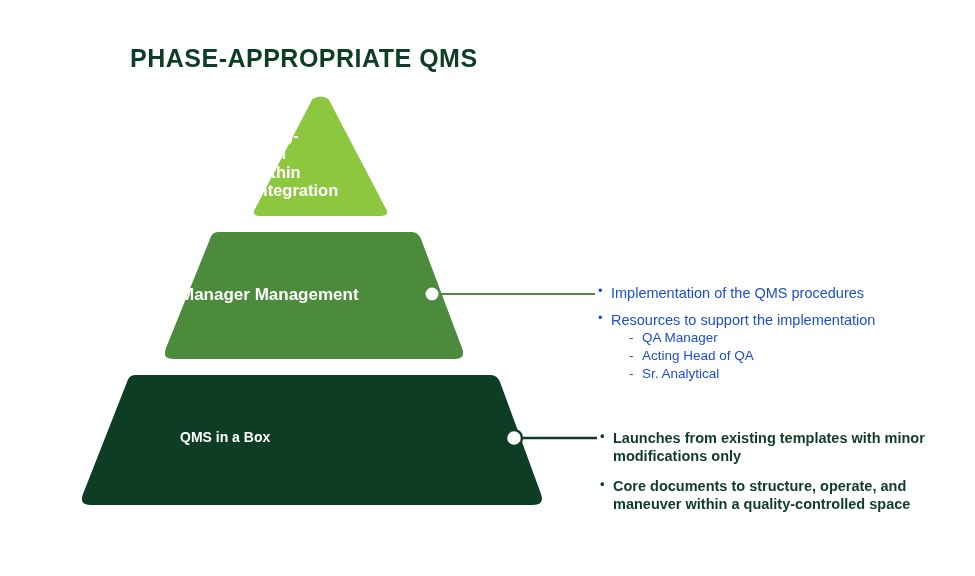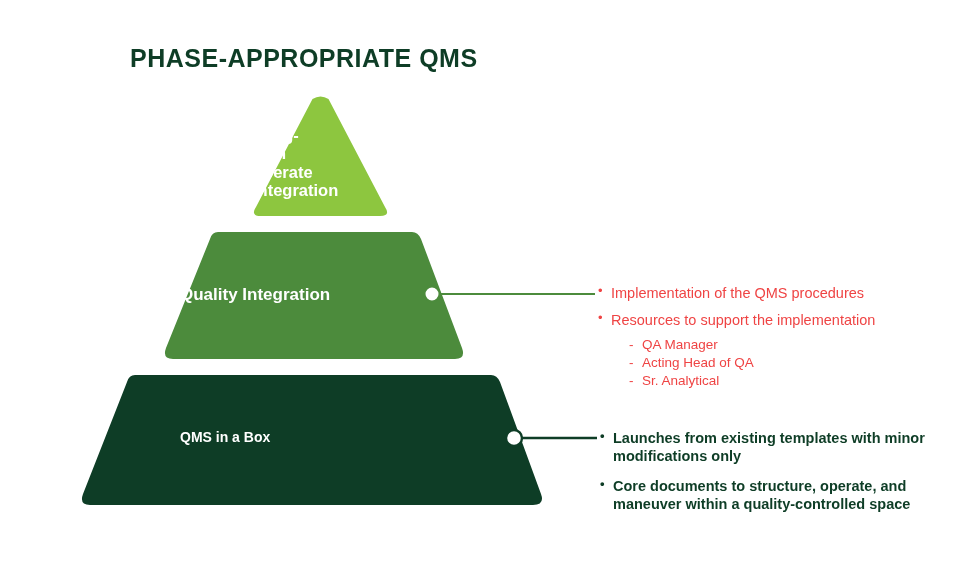--- a/index.html
+++ b/index.html
@@ -84,41 +84,41 @@
     line-height: 1.25;
   }
   .callout li.bullet::before {
     content: "\2022";
     position: absolute;
     left: 0;
     top: -1px;
     font-size: 13px;
   }
   .callout ul.sub {
-    margin: 7px 0 0 18px;
+    margin: 0 0 0 18px;
     padding: 0;
   }
   .callout ul.sub li {
     position: relative;
     padding-left: 13px;
     font-size: 13.5px;
     line-height: 1.33;
     margin-bottom: 0px;
   }
   .callout ul.sub li::before {
     content: "-";
     position: absolute;
     left: 0;
     top: 0;
   }
   #callout-mid {
     left: 598px;
     top: 284px;
     width: 340px;
-    color: #ef4444;
+    color: #1d4ed8;
   }
   #callout-mid li.bullet { margin-bottom: 9px; }
   #callout-bottom {
     left: 600px;
     top: 429px;
     width: 330px;
     color: #0E3D26;
     font-weight: 600;
   }
   #callout-bottom li.bullet { margin-bottom: 12px; }
@@ -163,25 +163,25 @@
     <line x1="432" y1="294" x2="595" y2="294" stroke="#4C8B3C" stroke-width="2"></line>
     <circle cx="432" cy="294" r="7.5" fill="#FFFFFF" stroke="#4C8B3C" stroke-width="2"></circle>
 
     <line x1="514" y1="438" x2="597" y2="438" stroke="#0E3D26" stroke-width="2.4"></line>
     <circle cx="514" cy="438" r="8" fill="#FFFFFF" stroke="#0E3D26" stroke-width="2.4"></circle>
   </svg>
 
   <div class="tier-label" id="label-top">
     <div>Long-</div>
     <div>with</div>
-    <div>operate</div>
+    <div>within</div>
     <div>Integration</div>
   </div>
 
-  <div class="tier-label" id="label-mid">Quality Integration</div>
+  <div class="tier-label" id="label-mid">Manager Management</div>
 
   <div class="tier-label" id="label-bottom">QMS in a Box</div>
 
   <div class="callout" id="callout-mid">
     <ul>
       <li class="bullet">
         <span>Implementation of the QMS procedures</span>
       </li>
       <li class="bullet">
         <span>Resources to support the implementation</span>

